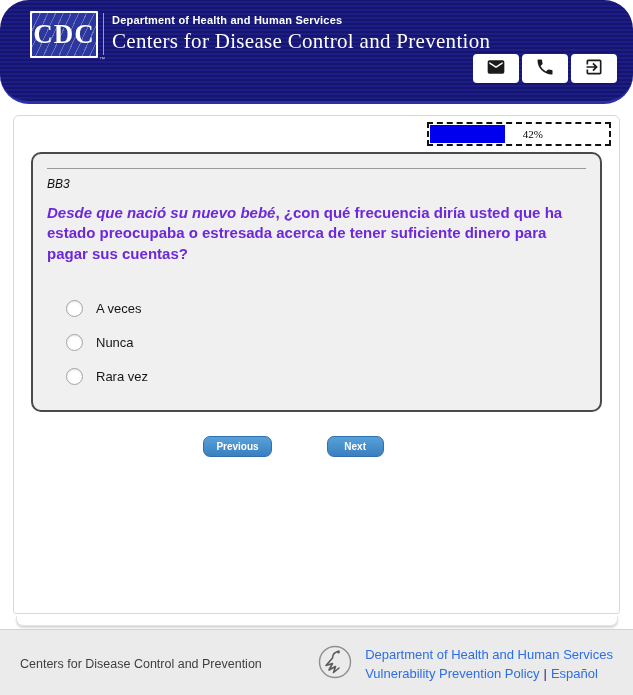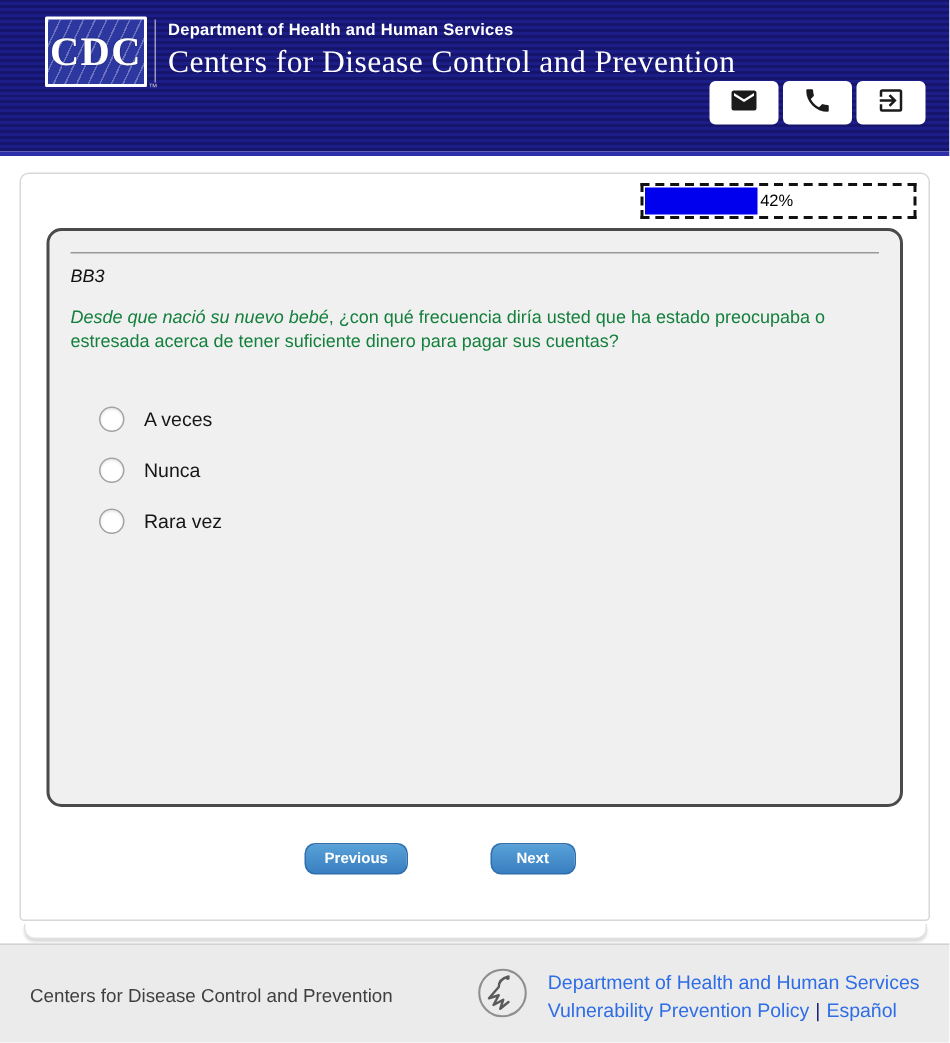--- a/index.html
+++ b/index.html
@@ -4,20 +4,21 @@
 <style>
   * { margin:0; padding:0; box-sizing:border-box; }
   html,body { width:633px; height:695px; background:#ffffff; overflow:hidden;
               font-family:"Liberation Sans", sans-serif; }
 
   
   .hdr {
     position:relative; height:104px;
     background:repeating-linear-gradient(0deg,#15156d 0 2px,#1d1d87 2px 4px);
     border-bottom:3px solid #2e2ea8;
+    border-radius:29px;
   }
   .cdc-logo {
     position:absolute; left:30px; top:11px; width:68px; height:47px;
     background:#2c379f;
     background-image:repeating-linear-gradient(115deg, rgba(255,255,255,.30) 0 1px, transparent 1px 7px);
     border:2.5px solid #ffffff; border-radius:1px;
     display:flex; align-items:center; justify-content:center;
   }
   .cdc-logo span {
     font-family:"Liberation Serif", serif; font-weight:bold; color:#ffffff;
@@ -39,31 +40,31 @@
   .panel {
     position:relative; margin:11px 12px 0 13px; width:607px; height:499px;
     background:#ffffff; border:1px solid #d8d8d8; border-radius:6px 6px 3px 3px;
   }
   .progress-wrap {
     display:flex; align-items:center;
     margin:6px 8px 0 auto; width:184px; height:24px;
     border:2px dashed #111111; background:#ffffff; padding:1px;
   }
   .progress-fill { height:100%; background:#0000ee; }
-  .progress-label { font-size:11px; color:#000; margin-left:2px; white-space:nowrap; }
+  .progress-label { font-size:11px; color:#000; margin-left:18px; white-space:nowrap;font-family:Liberation Serif, serif; }
 
   .qbox {
-    margin:6px 17px 0 17px; height:386px;
+    margin:6px 17px 0 17px; height:260px;
     background:#f0f0f0; border:2px solid #4a4a4a; border-radius:10px;
     padding:12px 14px 0 14px; overflow:hidden;
   }
   .qbox hr { border:none; border-top:1px solid #999999; margin:2px 0 8px 0; }
   .qcode { font-size:12px; font-style:italic; color:#111111; }
-  .qtext { margin-top:12px; font-size:12px; font-weight:normal; line-height:1.35;
-           color:#15803d; max-width:552px; }
+  .qtext { margin-top:12px; font-size:15px; font-weight:bold; line-height:1.35;
+           color:#6d28d9; max-width:552px; }
   .qtext .intro { font-style:italic; }
 
   .opts { margin:36px 0 0 19px; }
   .opt-row { display:flex; align-items:center; margin-bottom:17px; cursor:pointer; }
   .radio {
     width:17px; height:17px; border-radius:50%; background:#ffffff;
     border:1px solid #a3a3a3; box-shadow:inset 0 1px 2px rgba(0,0,0,.10);
     flex:0 0 auto;
   }
   .opt-label { margin-left:13px; font-size:13px; color:#161616; }

